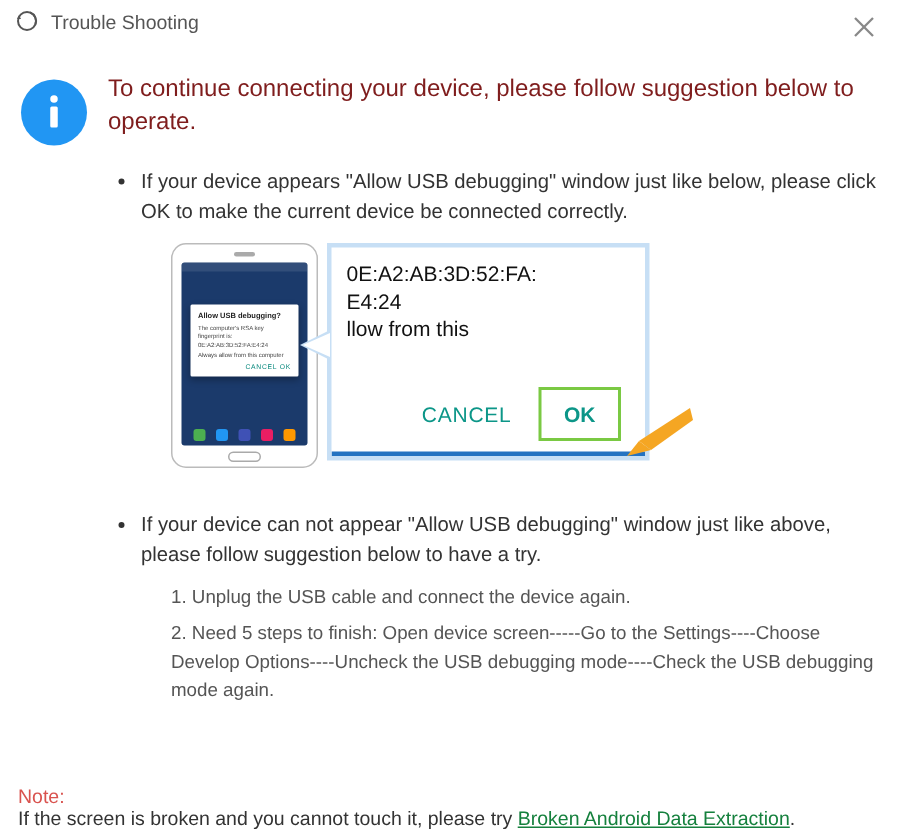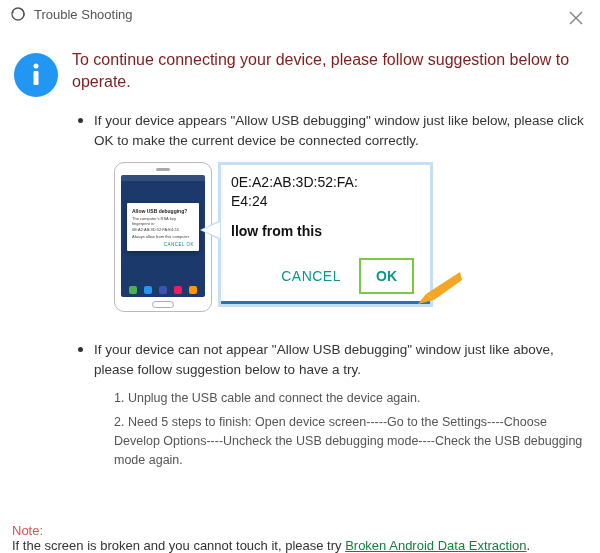--- a/index.html
+++ b/index.html
@@ -145,21 +145,21 @@
     position: absolute;
     left: 104px; top: 0;
     width: 215px; height: 145px;
     border: 3px solid #c7dff5;
     background: #fff;
     overflow: hidden;
     padding: 8px 10px 24px;
     font-family: Arial, sans-serif;
   }
   .zoom-mac { font-size: 14px; color: #111; font-weight: 500; line-height: 1.35; }
-  .zoom-text { font-size: 14px; color: #111; font-weight: 700; margin-top: 12px; }
+  .zoom-text { font-size: 14px; color: #111; font-weight: 400; }
   .zoom-actions {
     position: absolute;
     right: 16px; bottom: 10px;
     display: flex; align-items: center; gap: 18px;
   }
   .zoom-cancel { color: #0c9688; font-weight: normal; font-size: 14px; letter-spacing: 0.5px;}
   .zoom-ok {
     color: #0c9688; font-weight: bold; font-size: 14px;
     border: 2px solid #7ac943;
     padding: 8px 15px;

